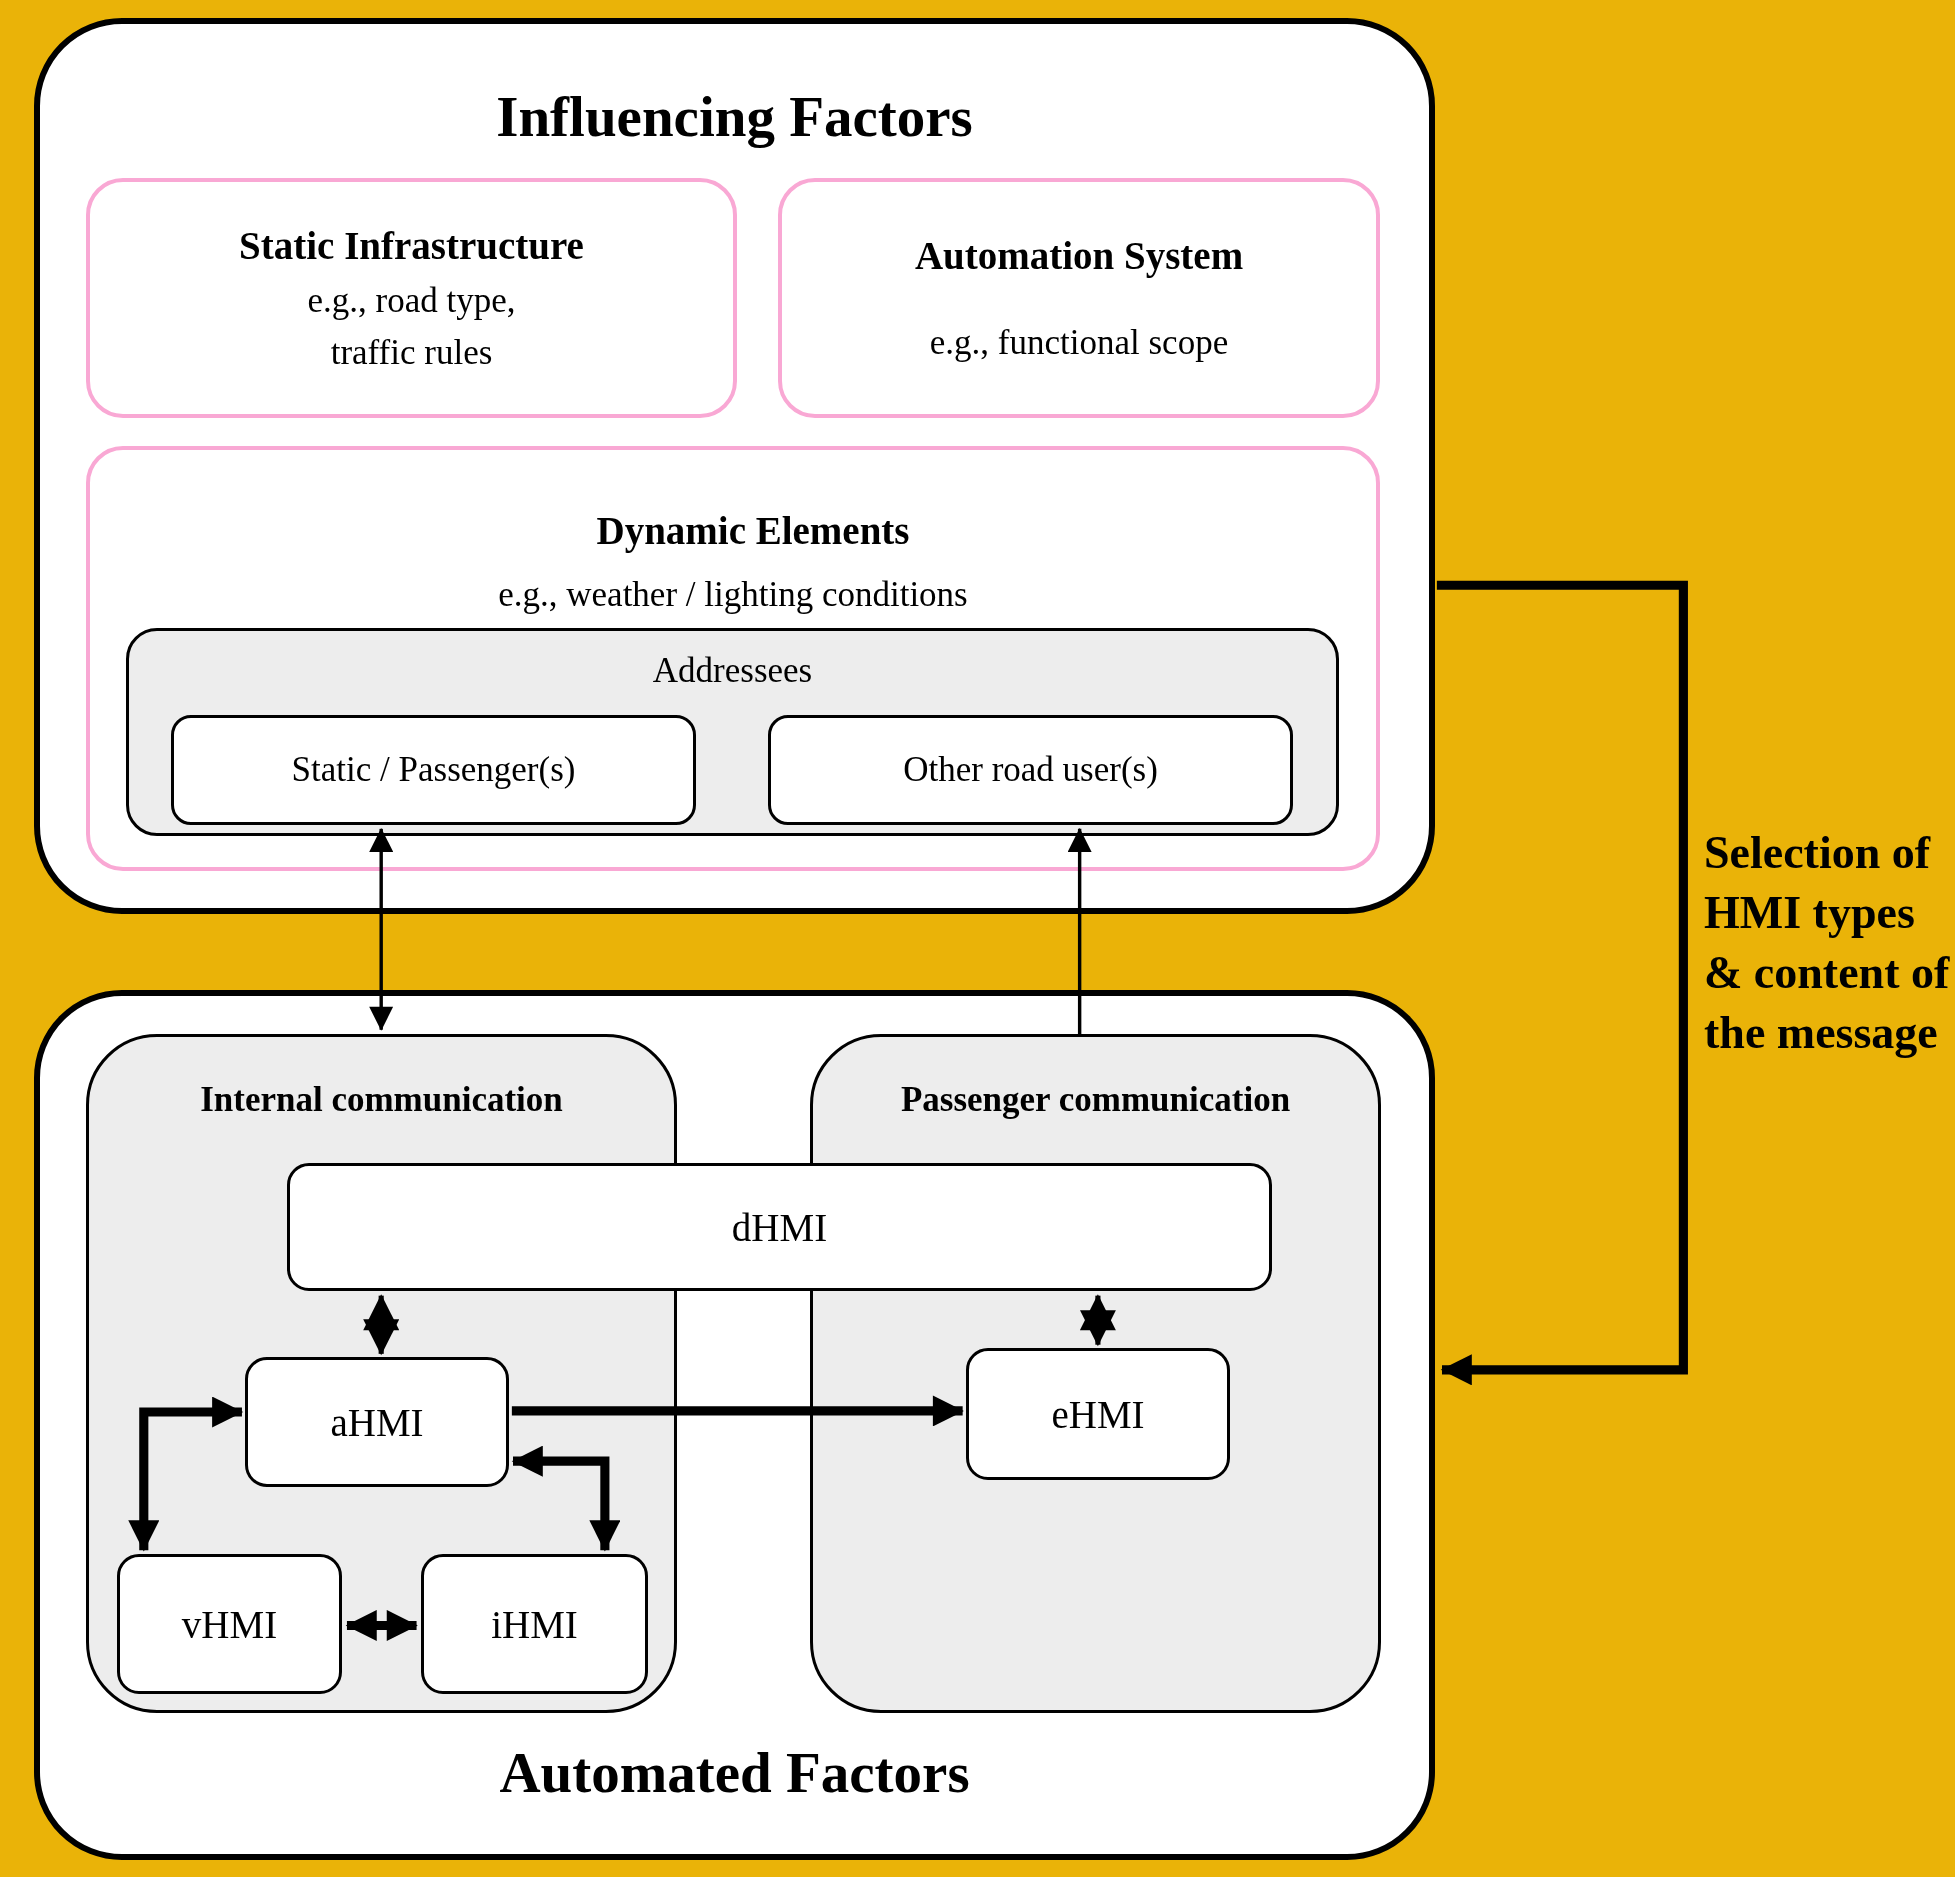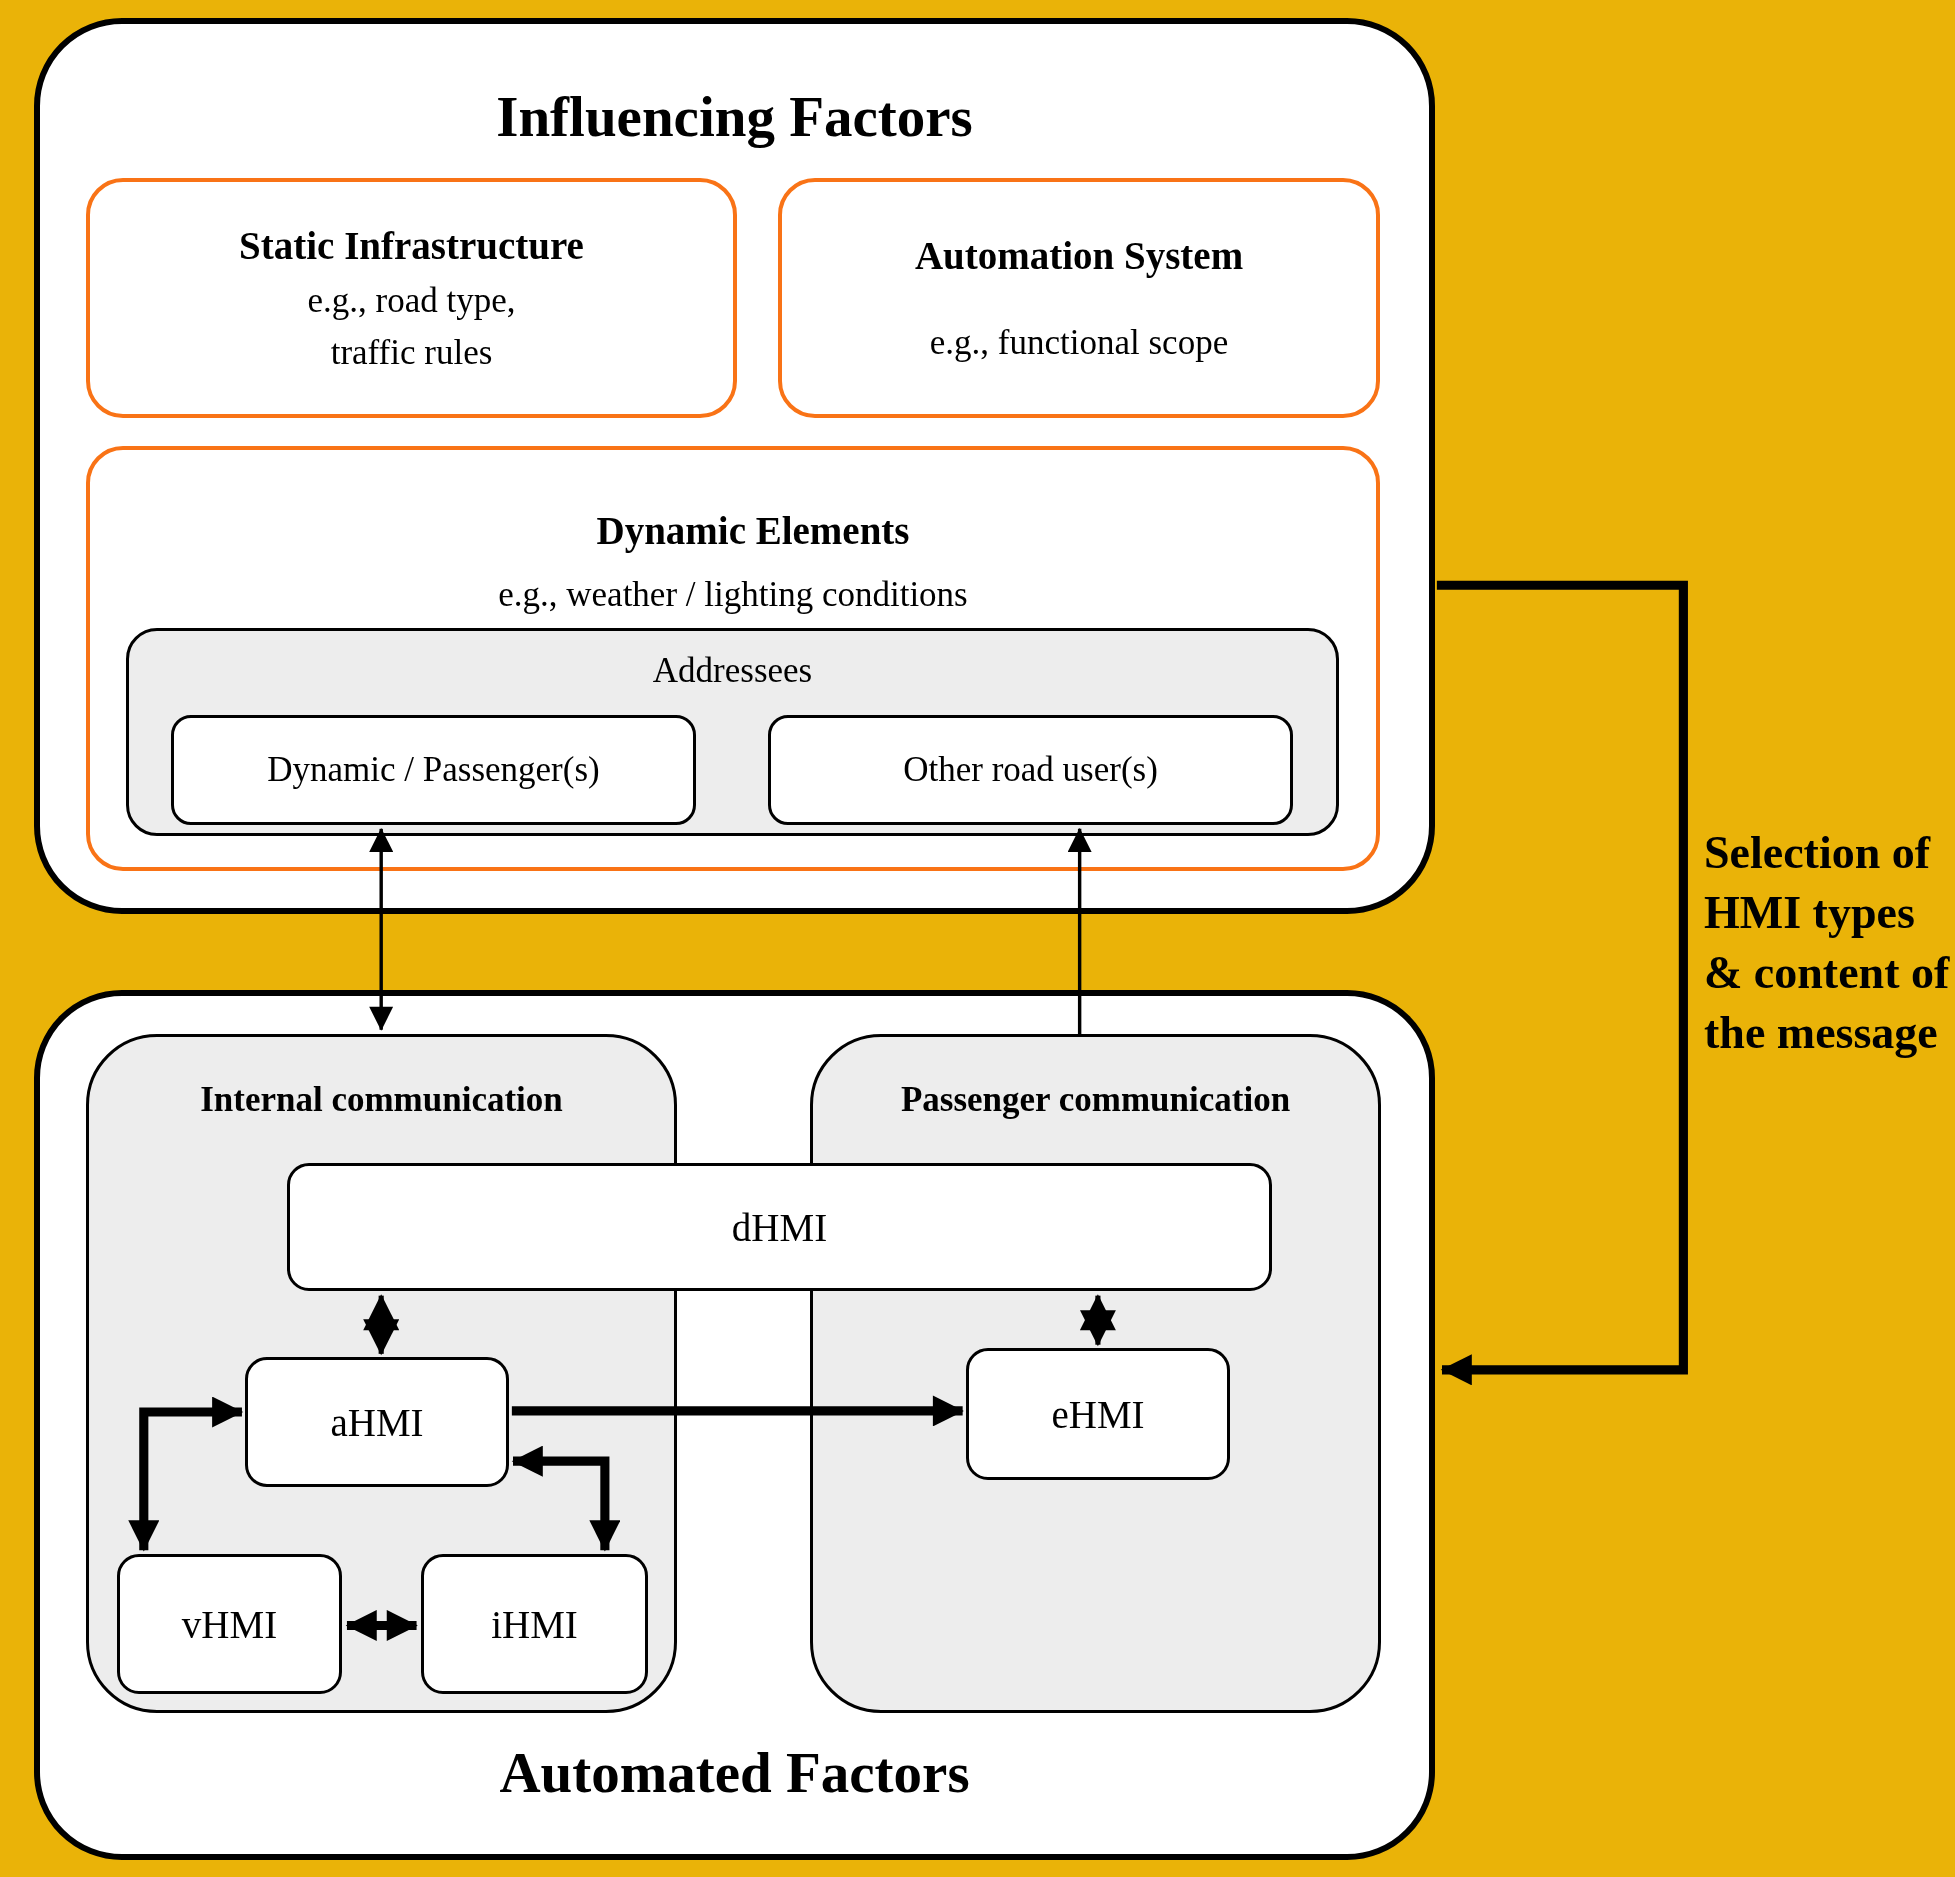--- a/index.html
+++ b/index.html
@@ -2,21 +2,21 @@
 <html style="font-size:9px"><head>
 <meta charset="utf-8">
 <style>
   html,body{margin:0;padding:0;background:#ffffff;}
   #canvas{
     position:relative;width:1955px;height:1878px;background:#eab308;
     font-family:"Liberation Serif","DejaVu Serif",serif;color:#000;overflow:hidden;
   }
   .abs{position:absolute;box-sizing:border-box;}
   .outer-box{border:6.8px solid #000;border-radius:88px;background:#ffffff;}
-  .inner-box{border:4px solid #f97316;border-radius:37px;background:#ffffff;}
+  .inner-box{border:4px solid #f9a8d4;border-radius:37px;background:#ffffff;}
   .gray-box{border:3.4px solid #000;background:#ededed;}
   .white-box{border:3.4px solid #000;border-radius:22px;background:#ffffff;
     display:flex;align-items:center;justify-content:center;}
   .big-title{font-size:57px;font-weight:bold;text-align:center;white-space:nowrap;}
   .box-title{font-size:39px;font-weight:bold;text-align:center;white-space:nowrap;}
   .box-body{font-size:35px;font-weight:normal;text-align:center;white-space:nowrap;}
   .hmi-label{font-size:39px;font-weight:normal;}
   .comm-label{font-size:35px;font-weight:bold;text-align:center;white-space:nowrap;}
   .side-note{font-size:46px;font-weight:bold;line-height:60px;white-space:nowrap;}
   svg.wires{position:absolute;left:0;top:0;width:1955px;height:1878px;pointer-events:none;}
@@ -40,21 +40,21 @@
     <div class="box-body">e.g., functional scope</div>
   </div>
 
   <div class="abs inner-box" style="left:86px;top:446px;width:1294px;height:425px;"></div>
   <div class="abs box-title" style="left:86px;top:508px;width:1294px;padding-left:40px;">Dynamic Elements</div>
   <div class="abs box-body" style="left:86px;top:575px;width:1294px;">e.g., weather / lighting conditions</div>
 
   <div class="abs gray-box" style="left:126px;top:628px;width:1213px;height:208px;border-radius:31px;"></div>
   <div class="abs box-body" style="left:126px;top:651px;width:1213px;">Addressees</div>
   <div class="abs white-box" style="left:171px;top:715px;width:525px;height:110px;border-radius:20px;">
-    <span class="box-body">Dynamic / Passenger(s)</span>
+    <span class="box-body">Static / Passenger(s)</span>
   </div>
   <div class="abs white-box" style="left:768px;top:715px;width:525px;height:110px;border-radius:20px;">
     <span class="box-body">Other road user(s)</span>
   </div>
 
   <div class="abs outer-box" style="left:34px;top:990px;width:1401px;height:870px;"></div>
   <div class="abs big-title" style="left:34px;top:1740px;width:1401px;">Automated Factors</div>
 
   <div class="abs gray-box" style="left:86px;top:1034px;width:591px;height:679px;border-radius:71px;"></div>
   <div class="abs comm-label" style="left:86px;top:1080px;width:591px;">Internal communication</div>

